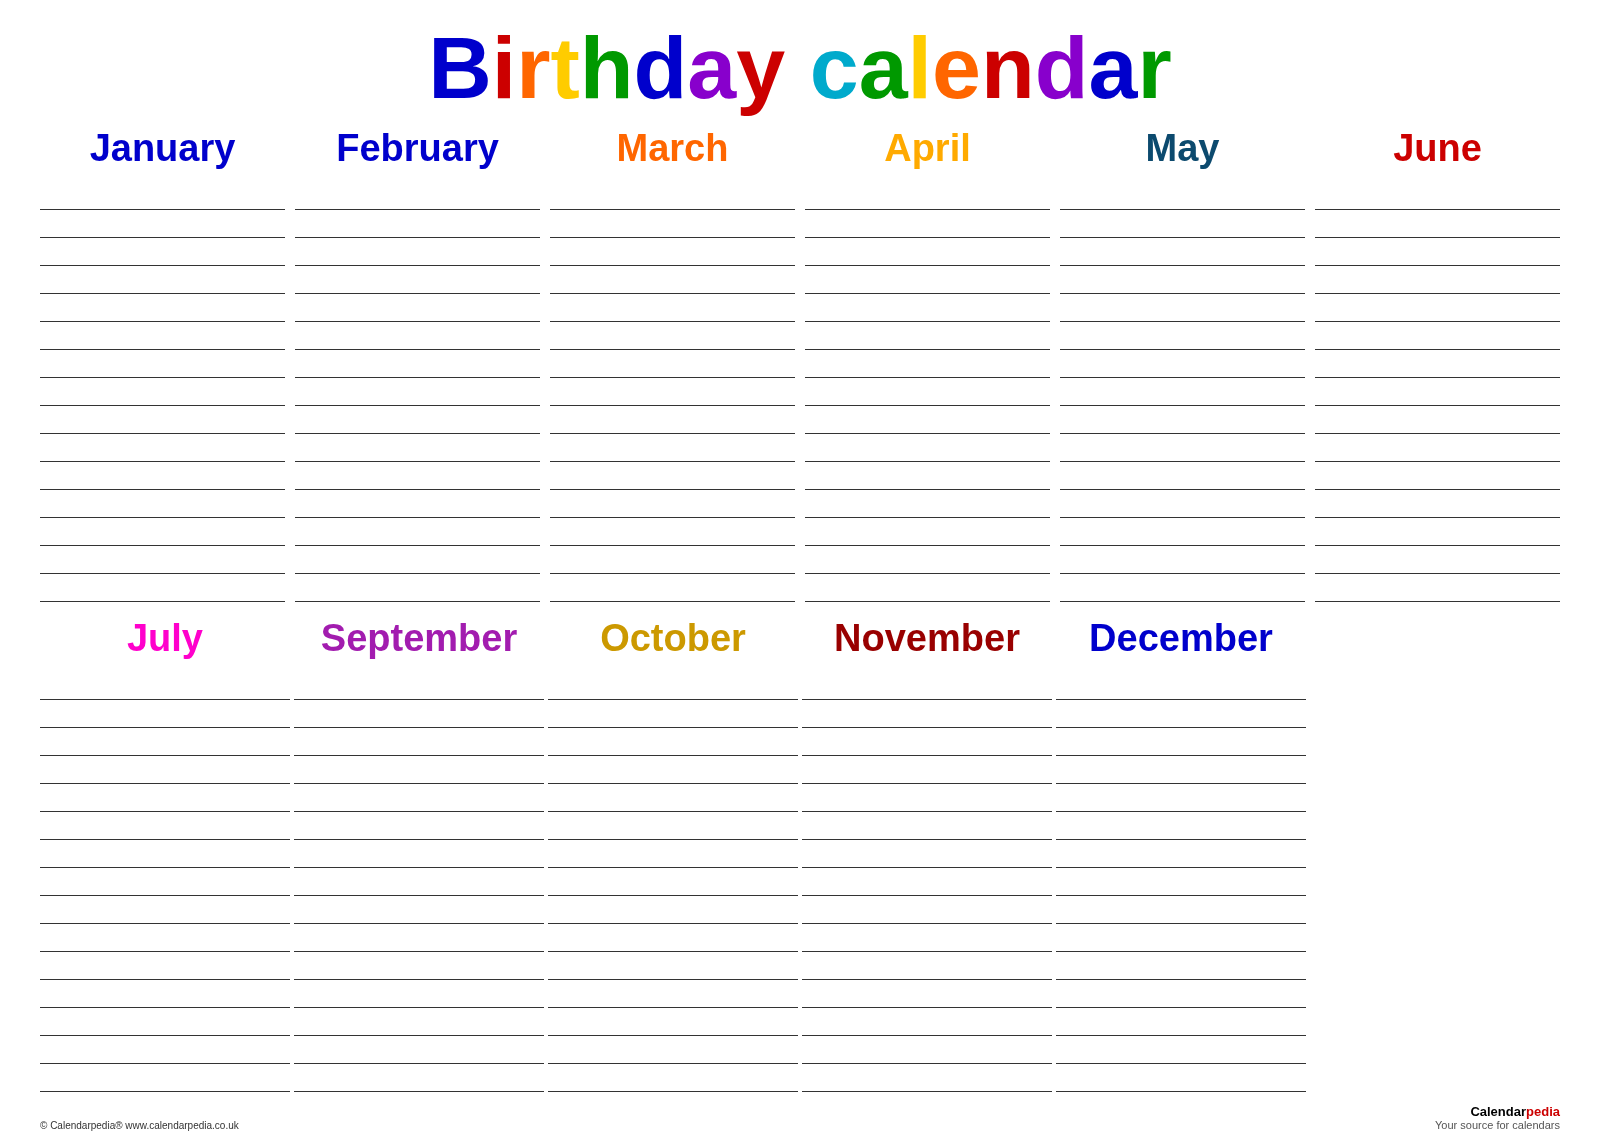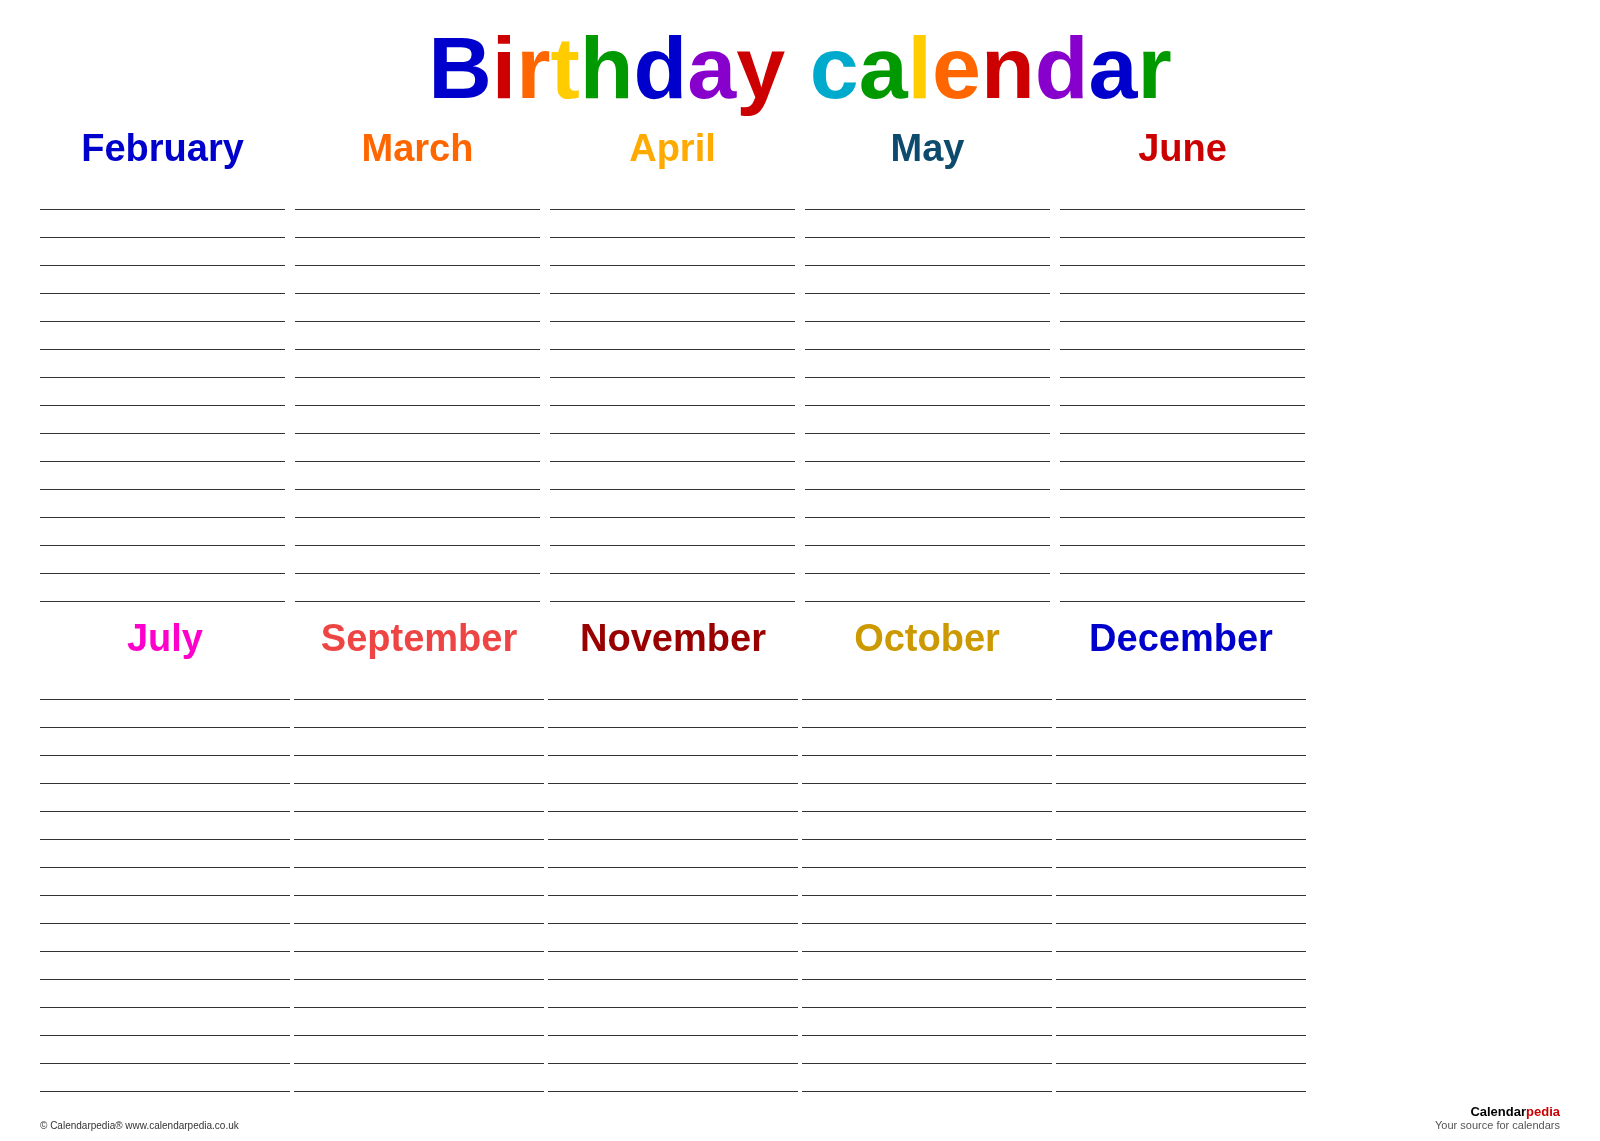--- a/index.html
+++ b/index.html
@@ -122,20 +122,40 @@
 <body>
 
 <div class="page">
 
   <div class="title" id="title-container"><span style="color: rgb(0, 0, 204);">B</span><span style="color: rgb(204, 0, 0);">i</span><span style="color: rgb(255, 102, 0);">r</span><span style="color: rgb(255, 204, 0);">t</span><span style="color: rgb(0, 153, 0);">h</span><span style="color: rgb(0, 0, 204);">d</span><span style="color: rgb(136, 0, 204);">a</span><span style="color: rgb(204, 0, 0);">y</span><span style="color: rgb(0, 0, 0);"> </span><span style="color: rgb(0, 170, 204);">c</span><span style="color: rgb(0, 153, 0);">a</span><span style="color: rgb(255, 204, 0);">l</span><span style="color: rgb(255, 102, 0);">e</span><span style="color: rgb(204, 0, 0);">n</span><span style="color: rgb(136, 0, 204);">d</span><span style="color: rgb(0, 0, 204);">a</span><span style="color: rgb(0, 153, 0);">r</span></div>
 
   <div class="section-wrapper">
 
     <div class="top-half" id="top-months-grid">
         <div class="month-col">
+          <div class="month-name" style="color: rgb(0, 0, 204);">January</div>
+          <div class="lines-container">
+            <div class="line"></div>
+            <div class="line"></div>
+            <div class="line"></div>
+            <div class="line"></div>
+            <div class="line"></div>
+            <div class="line"></div>
+            <div class="line"></div>
+            <div class="line"></div>
+            <div class="line"></div>
+            <div class="line"></div>
+            <div class="line"></div>
+            <div class="line"></div>
+            <div class="line"></div>
+            <div class="line"></div>
+            <div class="line"></div>
+          </div>
+        </div>
+        <div class="month-col">
           <div class="month-name" style="color: rgb(0, 0, 204);">February</div>
           <div class="lines-container">
             <div class="line"></div>
             <div class="line"></div>
             <div class="line"></div>
             <div class="line"></div>
             <div class="line"></div>
             <div class="line"></div>
             <div class="line"></div>
             <div class="line"></div>
@@ -245,61 +265,61 @@
             <div class="line"></div>
             <div class="line"></div>
             <div class="line"></div>
             <div class="line"></div>
             <div class="line"></div>
             <div class="line"></div>
             <div class="line"></div>
           </div>
         </div>
         <div class="month-col">
-          <div class="month-name" style="color: #ef4444;">September</div>
+          <div class="month-name" style="color: #a21caf;">September</div>
+          <div class="lines-container">
+            <div class="line"></div>
+            <div class="line"></div>
+            <div class="line"></div>
+            <div class="line"></div>
+            <div class="line"></div>
+            <div class="line"></div>
+            <div class="line"></div>
+            <div class="line"></div>
+            <div class="line"></div>
+            <div class="line"></div>
+            <div class="line"></div>
+            <div class="line"></div>
+            <div class="line"></div>
+            <div class="line"></div>
+            <div class="line"></div>
+          </div>
+        </div>
+        <div class="month-col">
+          <div class="month-name" style="color: rgb(204, 153, 0);">October</div>
           <div class="lines-container">
             <div class="line"></div>
             <div class="line"></div>
             <div class="line"></div>
             <div class="line"></div>
             <div class="line"></div>
             <div class="line"></div>
             <div class="line"></div>
             <div class="line"></div>
             <div class="line"></div>
             <div class="line"></div>
             <div class="line"></div>
             <div class="line"></div>
             <div class="line"></div>
             <div class="line"></div>
             <div class="line"></div>
           </div>
         </div>
         <div class="month-col">
           <div class="month-name" style="color: rgb(153, 0, 0);">November</div>
-          <div class="lines-container">
-            <div class="line"></div>
-            <div class="line"></div>
-            <div class="line"></div>
-            <div class="line"></div>
-            <div class="line"></div>
-            <div class="line"></div>
-            <div class="line"></div>
-            <div class="line"></div>
-            <div class="line"></div>
-            <div class="line"></div>
-            <div class="line"></div>
-            <div class="line"></div>
-            <div class="line"></div>
-            <div class="line"></div>
-            <div class="line"></div>
-          </div>
-        </div>
-        <div class="month-col">
-          <div class="month-name" style="color: rgb(204, 153, 0);">October</div>
           <div class="lines-container">
             <div class="line"></div>
             <div class="line"></div>
             <div class="line"></div>
             <div class="line"></div>
             <div class="line"></div>
             <div class="line"></div>
             <div class="line"></div>
             <div class="line"></div>
             <div class="line"></div>

